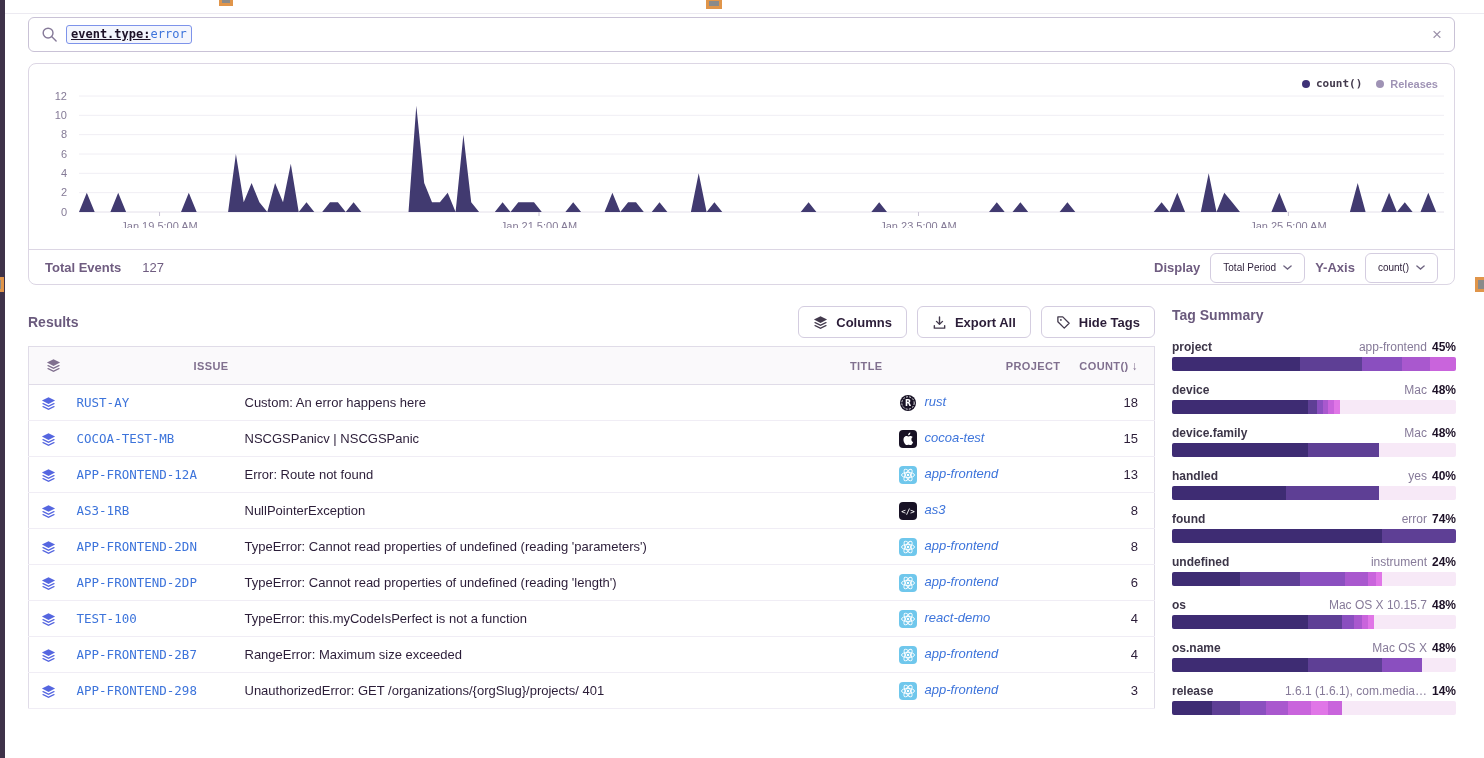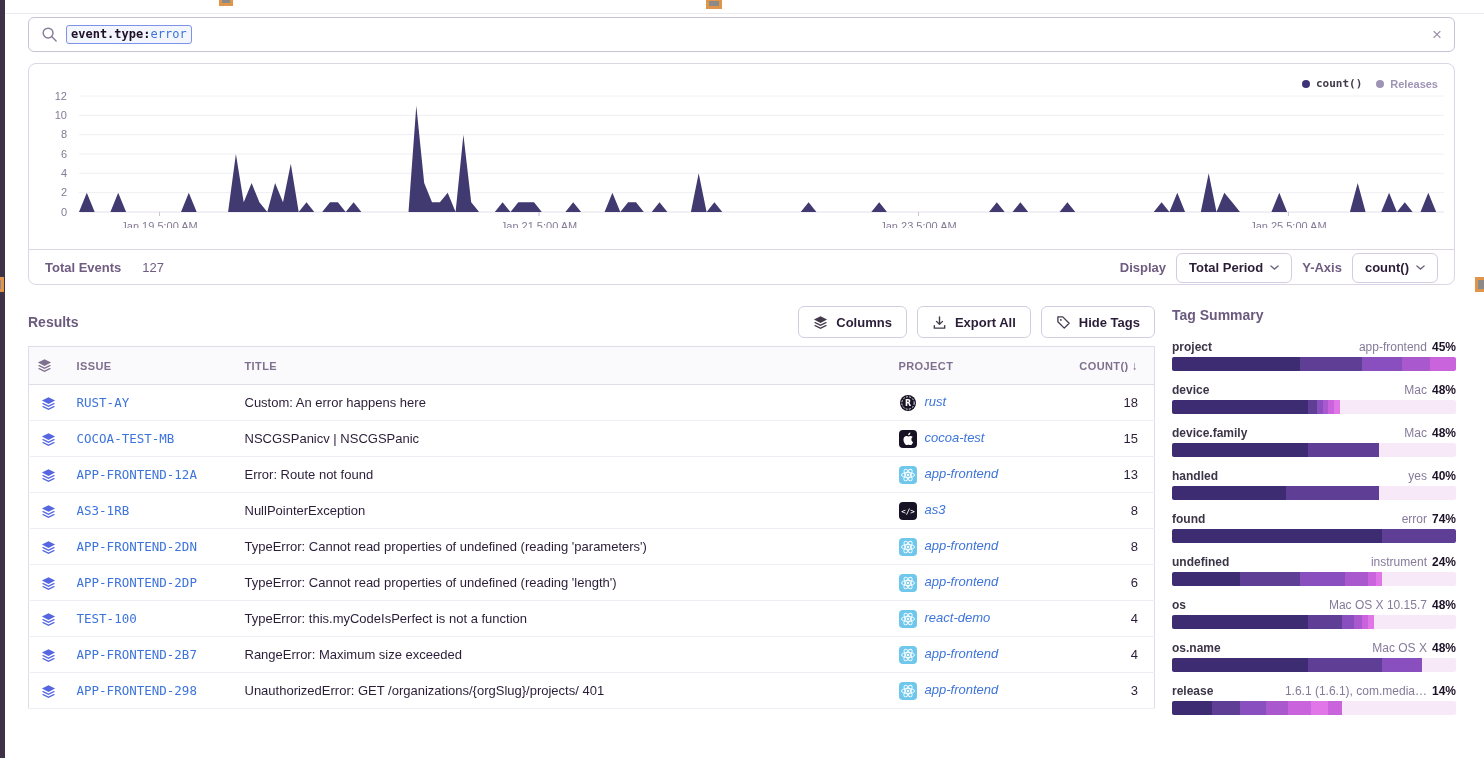--- a/index.html
+++ b/index.html
@@ -12,51 +12,51 @@
   .handle { position:absolute; background:#8a8a8a; border:3px solid #e0954a; }
   .h1 { left:219px; top:-4px; width:14px; height:10px; }
   .h2 { left:706px; top:-2px; width:16px; height:11px; }
   .h3 { left:1475px; top:277px; width:12px; height:15px; }
   .h4 { left:-6px; top:277px; width:10px; height:15px; }
 
   
   .search-card { position:absolute; left:28px; top:17px; width:1427px; height:35px; border:1px solid #c9c2d6; border-radius:6px; display:flex; align-items:center; padding:0 12px; background:#fff; }
   .search-icon { display:inline-flex; width:17px; height:17px; margin-right:8px; }
   .search-token { display:inline-flex; align-items:center; border:1px solid #7d93ea; background:#f4f6fd; border-radius:3px; padding:1px 4px; font-family:"DejaVu Sans Mono", monospace; font-size:12px; line-height:15px; }
-  .tok-key { font-weight:bold; color:#1d1127; }
+  .tok-key { font-weight:bold; color:#1d1127;text-decoration:underline; }
   .tok-val { color:#3d74db; }
   .search-clear { margin-left:auto; color:#9d93ab; font-size:17px; line-height:1; cursor:pointer; }
 
   
   .chart-panel { position:absolute; left:28px; top:63px; width:1427px; height:222px; border:1px solid #dcd6e4; border-radius:8px; background:#fff; }
   .legend { position:absolute; top:13px; right:16px; display:flex; align-items:center; gap:14px; font-size:11px; }
   .legend-item { display:flex; align-items:center; gap:6px; }
   .legend-dot { width:8px; height:8px; border-radius:50%; }
   .legend-count { font-family:"DejaVu Sans Mono", monospace; color:#433a4d; font-weight:bold; }
   .legend-rel { color:#9f93b5; font-weight:bold; }
   #chart-svg { position:absolute; left:2px; top:18px; }
   #chart-svg .ytick { font-size:11px; fill:#847a96; font-family:"Liberation Sans",sans-serif; }
   #chart-svg .xtick { font-size:11px; fill:#847a96; font-family:"Liberation Sans",sans-serif; }
   .chart-footer { position:absolute; left:0; right:0; top:185px; height:36px; border-top:1px solid #dcd6e4; display:flex; align-items:center; padding:0 16px; }
   .cf-label { font-size:13px; font-weight:bold; color:#6f5c80; }
   .cf-value { font-size:13px; color:#6f5c80; margin-left:21px; }
   .cf-right { margin-left:auto; display:flex; align-items:center; gap:10px; }
-  .dd-btn { display:inline-flex; align-items:center; gap:7px; height:30px; padding:0 12px; border:1px solid #d4cde0; border-radius:6px; background:#fff; font-size:13px; font-weight:bold; color:#2b1d38; cursor:pointer; }
+  .dd-btn { display:inline-flex; align-items:center; gap:7px; height:30px; padding:0 12px; border:1px solid #d4cde0; border-radius:6px; background:#fff; font-size:10px; font-weight:normal; color:#2b1d38; cursor:pointer; }
   .chev { display:inline-flex; width:9px; }
 
   
   .results-row { position:absolute; left:28px; top:306px; width:1127px; display:flex; align-items:center; }
   .sec-h { font-size:14px; font-weight:bold; color:#6a5a7d; }
   .btns { margin-left:auto; display:flex; gap:10px; }
   .btn { display:inline-flex; align-items:center; gap:8px; height:32px; padding:0 14px; border:1px solid #d4cde0; border-radius:6px; background:#fff; font-size:13px; font-weight:bold; color:#2b1d38; cursor:pointer; }
   .btn .bicon { display:inline-flex; width:15px; height:15px; color:#433a4d; }
 
   
   .tbl { position:absolute; left:28px; top:346px; width:1127px; border:1px solid #e0dce8; border-collapse:collapse; background:#fff; }
-  .tbl th { height:38px; background:#faf9fb; border-bottom:1px solid #e0dce8; font-size:11px; font-weight:bold; letter-spacing:.4px; color:#80708f; text-align:left; padding:0 8px; }
+  .tbl th { height:38px; background:#faf9fb; border-bottom:1px solid #e0dce8; font-size:11px; font-weight:bold; letter-spacing:.4px; color:#80708f; text-align:right; padding:0 8px; }
   .tbl td { height:36px; border-bottom:1px solid #f0edf5; font-size:13px; padding:0 8px; white-space:nowrap; overflow:hidden; }
   .c1 { width:40px; text-align:center; }
   .c2 { width:168px; }
   .c4 { width:178px; }
   .c5 { width:86px; text-align:right; padding-right:16px !important; }
   th.c5 { text-align:right; }
   .hdr-stack { display:inline-flex; width:15px; height:15px; color:#80708f; vertical-align:middle; }
   .row-stack { display:inline-flex; width:15px; height:15px; color:#5566e0; vertical-align:middle; }
   .issue-link { font-family:"DejaVu Sans Mono", monospace; font-size:12.5px; color:#3d74db; text-decoration:none; cursor:pointer;margin-top:24px; }
   .title-cell { color:#2b1d38; }

